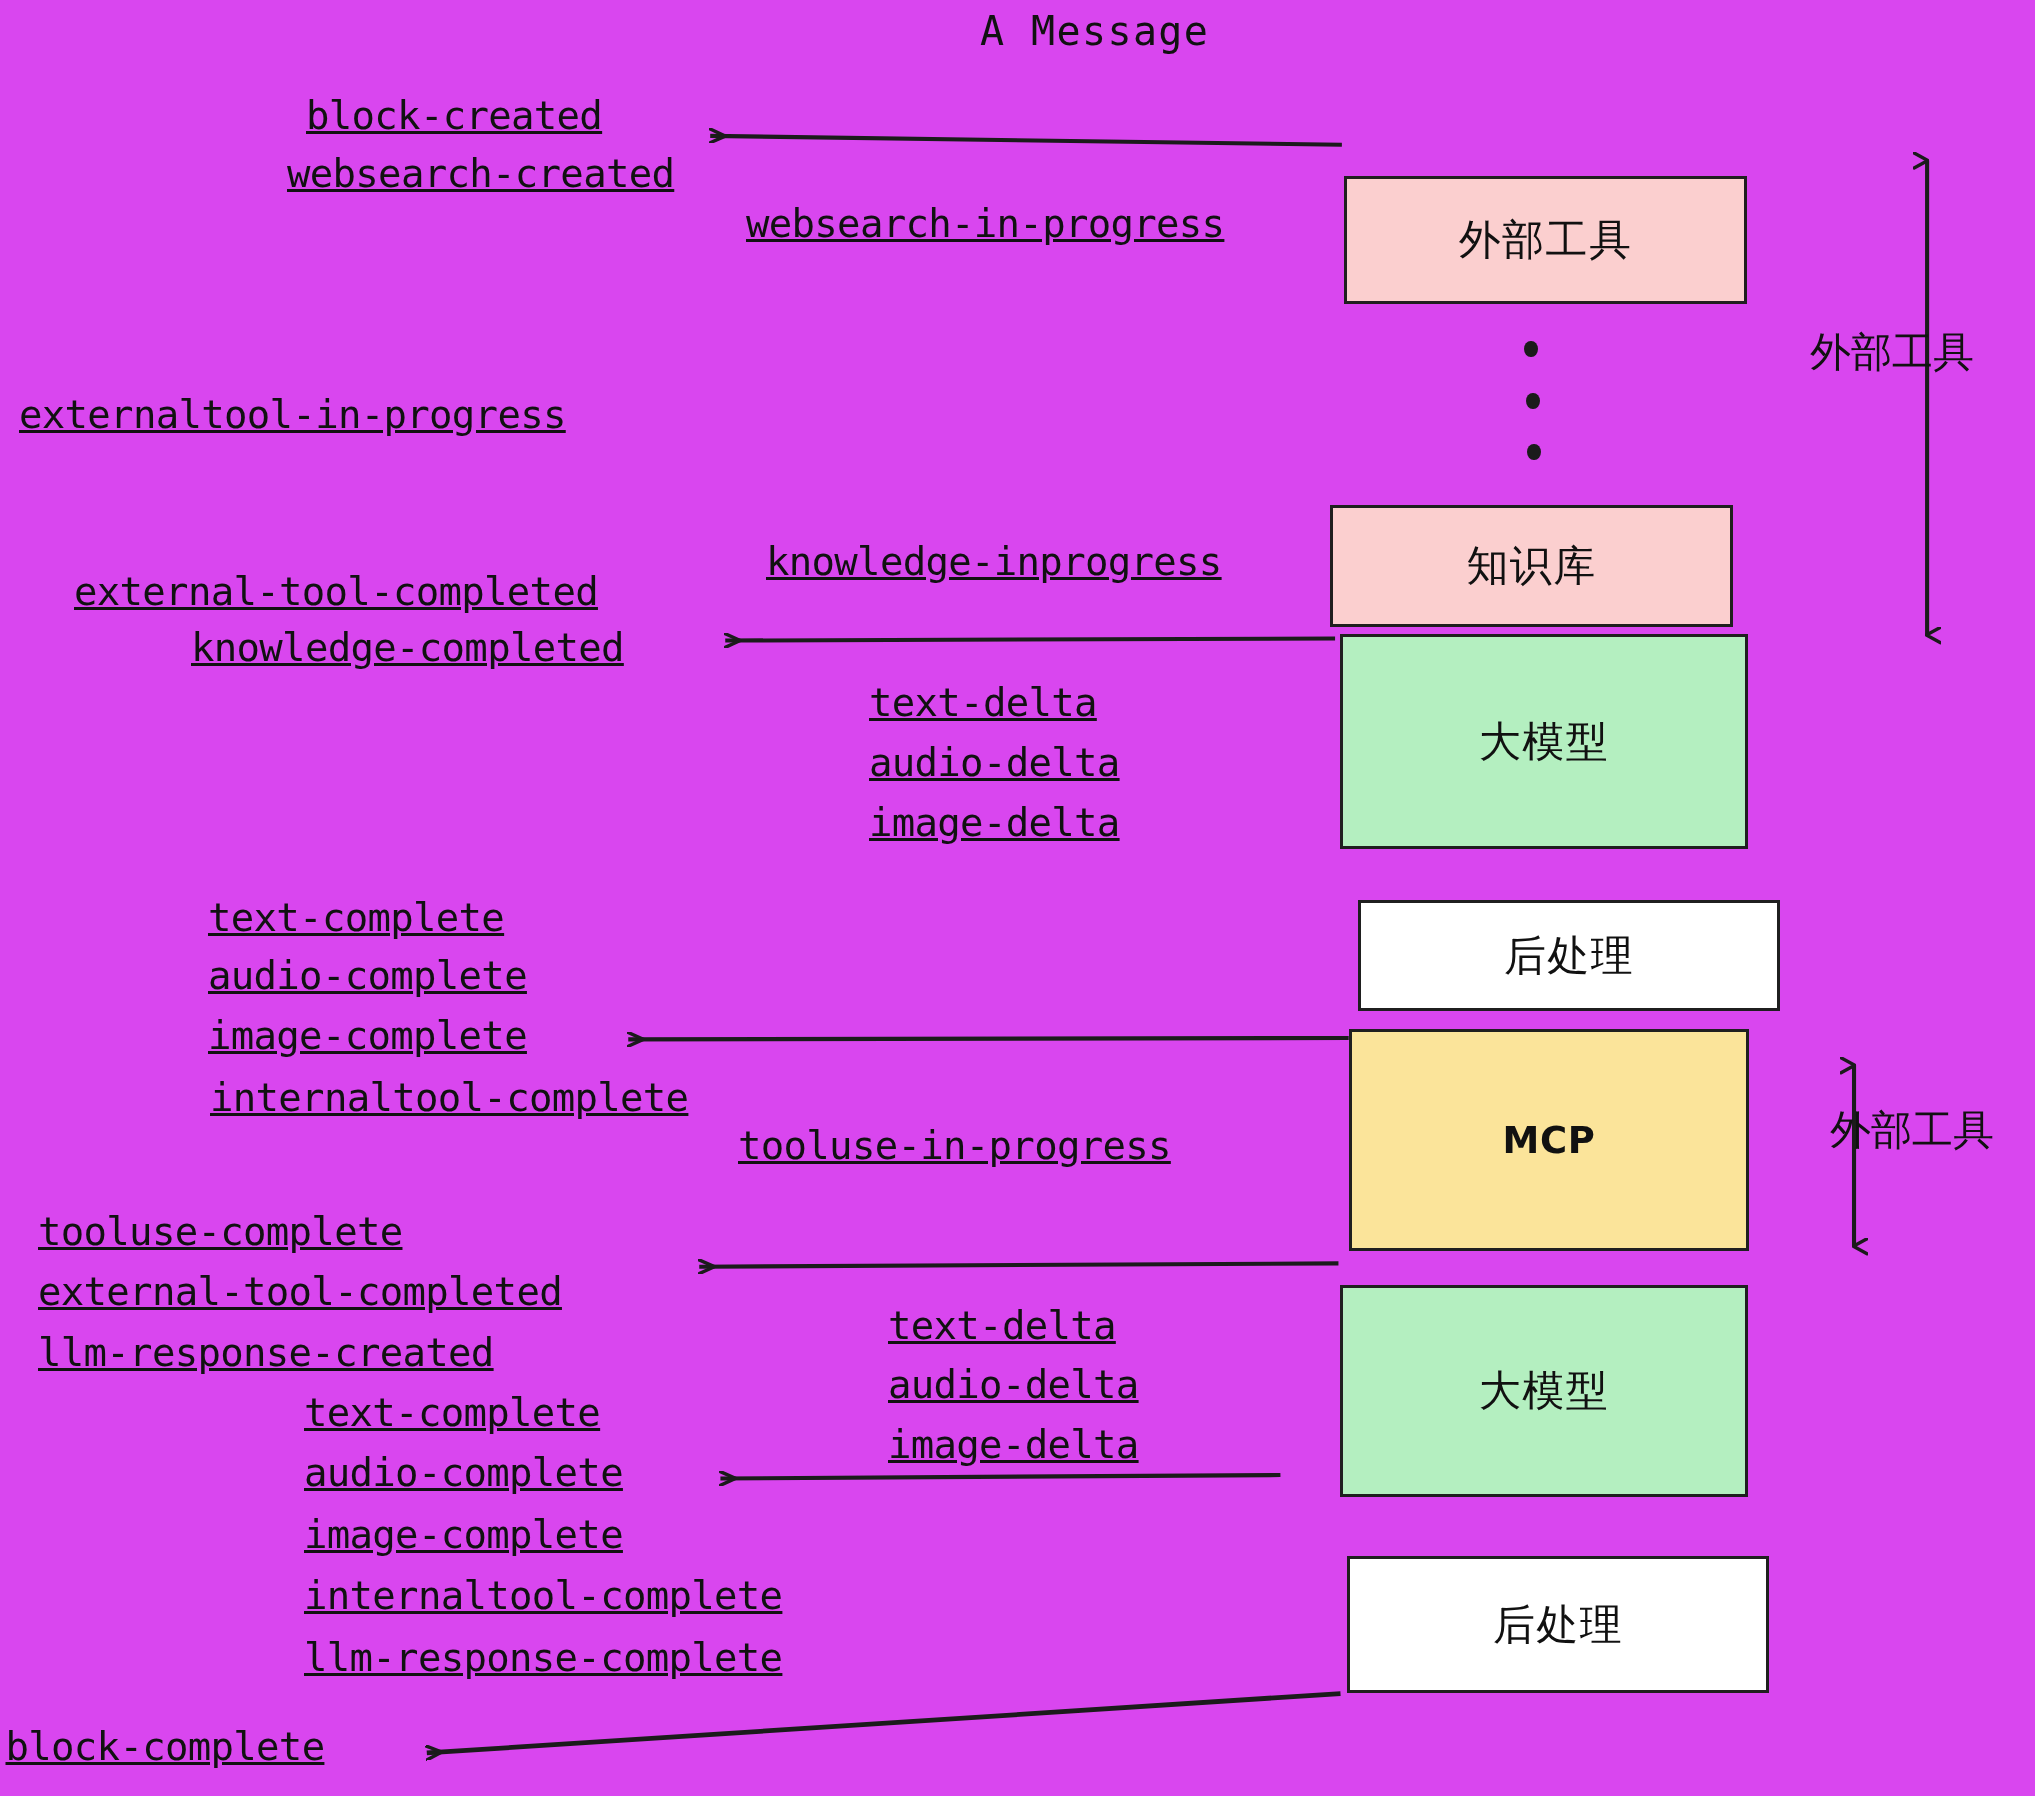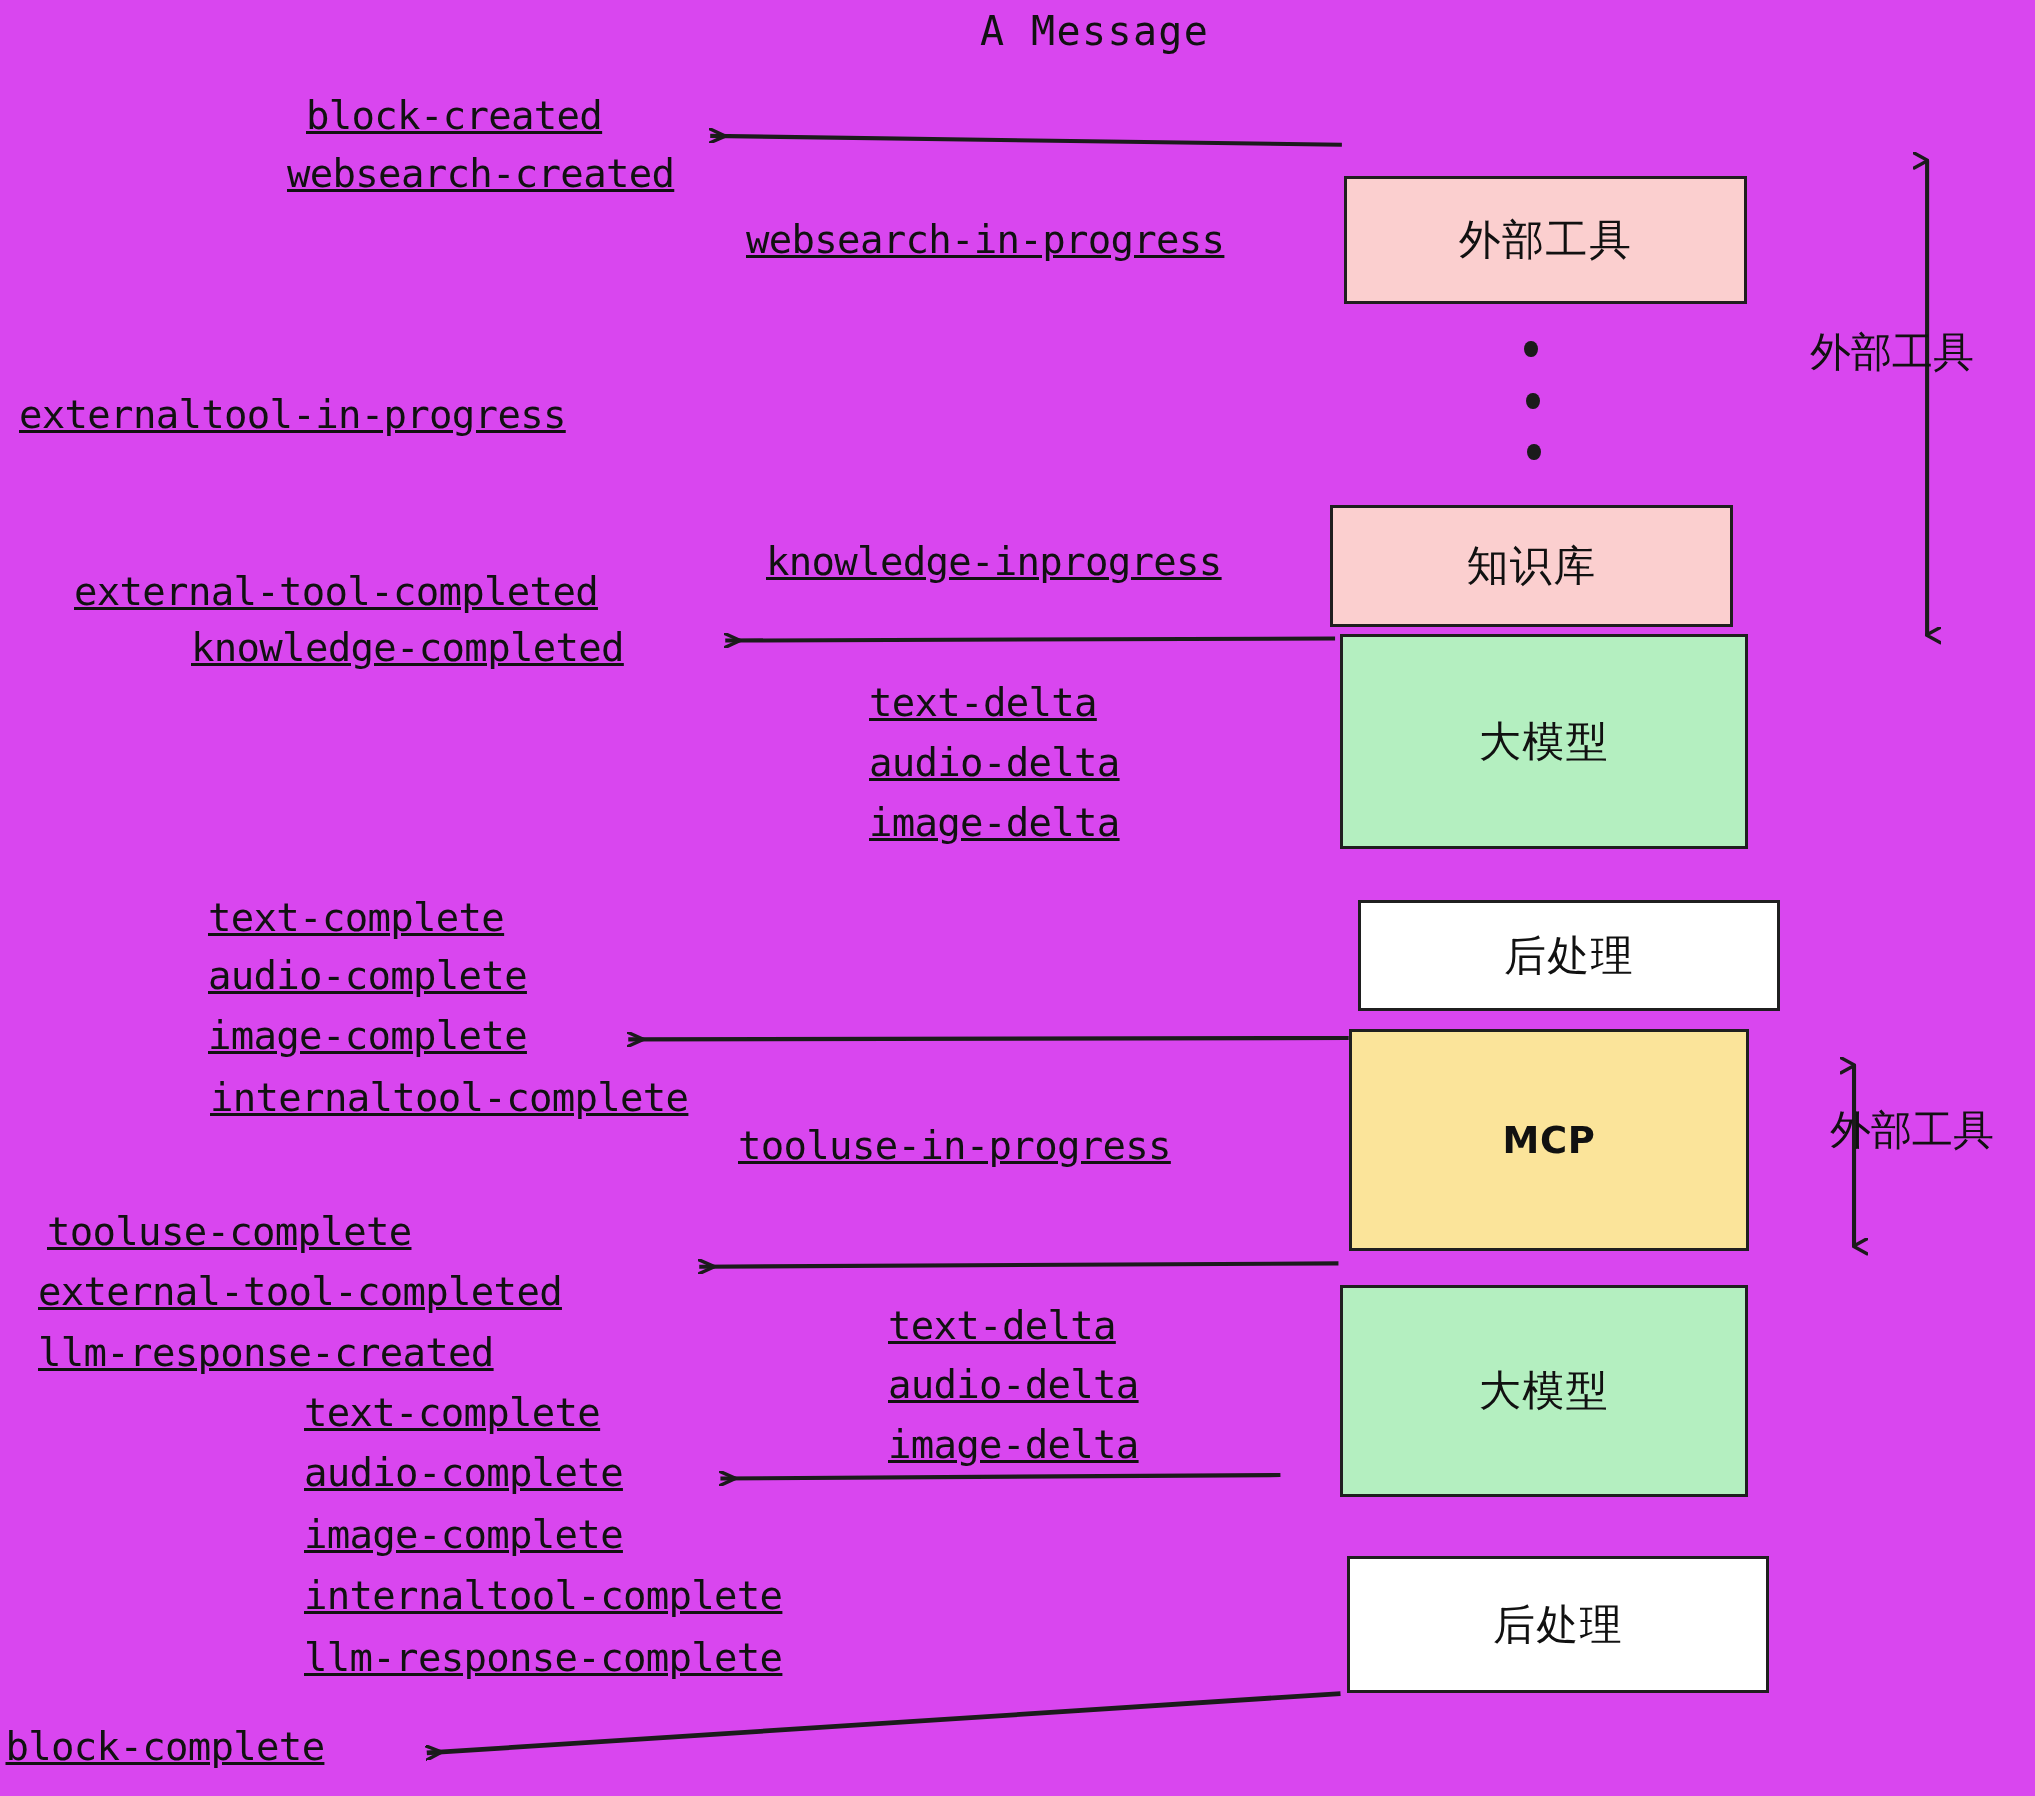--- a/index.html
+++ b/index.html
@@ -158,37 +158,37 @@
 
   <div class="dot" style="left:1524px; top:341px;"></div>
   <div class="dot" style="left:1526px; top:393px;"></div>
   <div class="dot" style="left:1527px; top:444px;"></div>
 
   <div class="side-label" style="left:1810px; top:335px;">外部工具</div>
   <div class="side-label" style="left:1830px; top:1113px;">外部工具</div>
 
   <div class="evt" style="left:306px;  top:96px;">block-created</div>
   <div class="evt" style="left:287px;  top:154px;">websearch-created</div>
-  <div class="evt" style="left:746px; top:220px;">websearch-in-progress</div>
+  <div class="evt" style="left:746px; top:204px;">websearch-in-progress</div>
   <div class="evt" style="left:19px;   top:395px;">externaltool-in-progress</div>
   <div class="evt" style="left:766px; top:542px;">knowledge-inprogress</div>
   <div class="evt" style="left:74px;  top:572px;">external-tool-completed</div>
   <div class="evt" style="left:191px;  top:628px;">knowledge-completed</div>
 
   <div class="evt" style="left:869px; top:683px;">text-delta</div>
   <div class="evt" style="left:869px; top:743px;">audio-delta</div>
   <div class="evt" style="left:869px; top:803px;">image-delta</div>
 
   <div class="evt" style="left:208px;  top:898px;">text-complete</div>
   <div class="evt" style="left:208px;  top:956px;">audio-complete</div>
   <div class="evt" style="left:208px;  top:1016px;">image-complete</div>
   <div class="evt" style="left:210px;  top:1078px;">internaltool-complete</div>
   <div class="evt" style="left:738px; top:1126px;">tooluse-in-progress</div>
 
-  <div class="evt" style="left:38px;   top:1212px;margin-left:9px;">tooluse-complete</div>
+  <div class="evt" style="left:38px;   top:1212px;">tooluse-complete</div>
   <div class="evt" style="left:38px;   top:1272px;">external-tool-completed</div>
   <div class="evt" style="left:38px;   top:1333px;">llm-response-created</div>
 
   <div class="evt" style="left:888px; top:1306px;">text-delta</div>
   <div class="evt" style="left:888px; top:1365px;">audio-delta</div>
   <div class="evt" style="left:888px; top:1425px;">image-delta</div>
 
   <div class="evt" style="left:304px;  top:1393px;">text-complete</div>
   <div class="evt" style="left:304px;  top:1453px;">audio-complete</div>
   <div class="evt" style="left:304px;  top:1515px;">image-complete</div>

